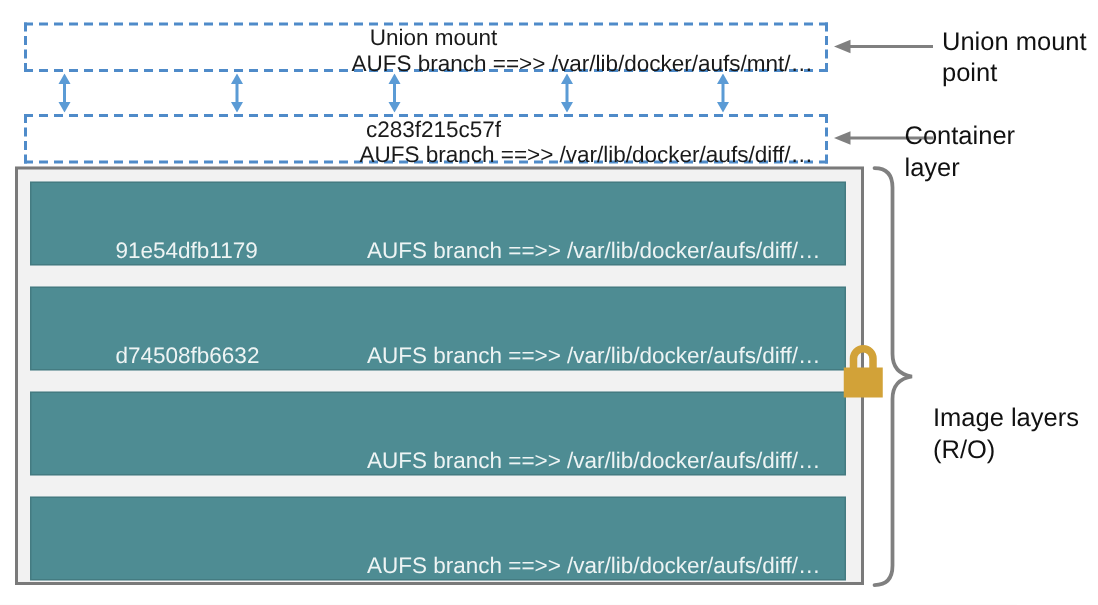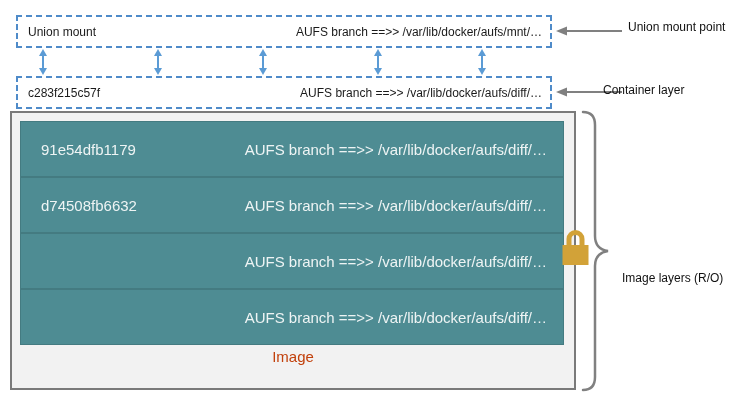--- a/index.html
+++ b/index.html
@@ -4,56 +4,56 @@
 <style>
   html,body{margin:0;padding:0;background:#fff;}
   .stage{
     position:relative;width:732px;height:403px;background:#ffffff;
     font-family:"Liberation Sans",sans-serif;color:#1a1a1a;overflow:hidden;
   }
   
   .dashed-box{
     position:absolute;left:16px;width:532px;height:29px;
     border:2px dashed var(--dashed-blue);
-    display:flex;align-items:center;font-size:12px;background:#fff;
+    display:flex;align-items:center;font-size:15px;background:#fff;flex-direction:column;
   }
   .dashed-box .left-label{padding-left:10px;white-space:nowrap;}
   .dashed-box .branch{margin-left:auto;padding-right:8px;white-space:nowrap;}
   #union-box{top:15px;}
   #container-box{top:76px;}
 
   
   .v-arrow{position:absolute;top:49px;width:12px;height:26px;}
 
   
   .image-box{
     position:absolute;left:10px;top:111px;width:562px;height:275px;
     background:var(--box-bg);border:2px solid #7a7a7a;
     box-sizing:content-box;
   }
   .layers{padding:8px 10px 0 8px;}
   .layer-row{
-    height:54px;margin-bottom:0;background:var(--layer-teal);
+    height:54px;margin-bottom:14px;background:var(--layer-teal);
     border:1px solid rgba(0,0,0,0.12);
-    display:flex;align-items:center;font-size:15px;color:#eef4f4;
+    display:flex;align-items:flex-end;font-size:15px;color:#eef4f4;padding-left:36px;
   }
   .layer-row .layer-id{padding-left:20px;white-space:nowrap;}
   .layer-row .branch{margin-left:auto;padding-right:16px;white-space:nowrap;}
   .image-label{
     text-align:center;font-size:15px;color:#c2410c;margin-top:3px;
   }
 
   
   .h-arrow{position:absolute;left:556px;width:66px;height:12px;}
   #h-arrow-union{top:25px;}
   #h-arrow-container{top:86px;}
 
   
   .annotation{
-    position:absolute;font-size:12px;line-height:21px;color:#111;
+    position:absolute;font-size:17px;line-height:21px;color:#111;
   }
   #label-union-mount-point{left:628px;top:17px;width:104px;}
   #label-container-layer{left:603px;top:80px;width:104px;}
   #label-image-layers{left:622px;top:237px;width:108px;margin-top:31px;}
 
   
   #brace{position:absolute;left:580px;top:110px;}
   #lock{position:absolute;left:560px;top:227px;}
 </style>
 </head>

